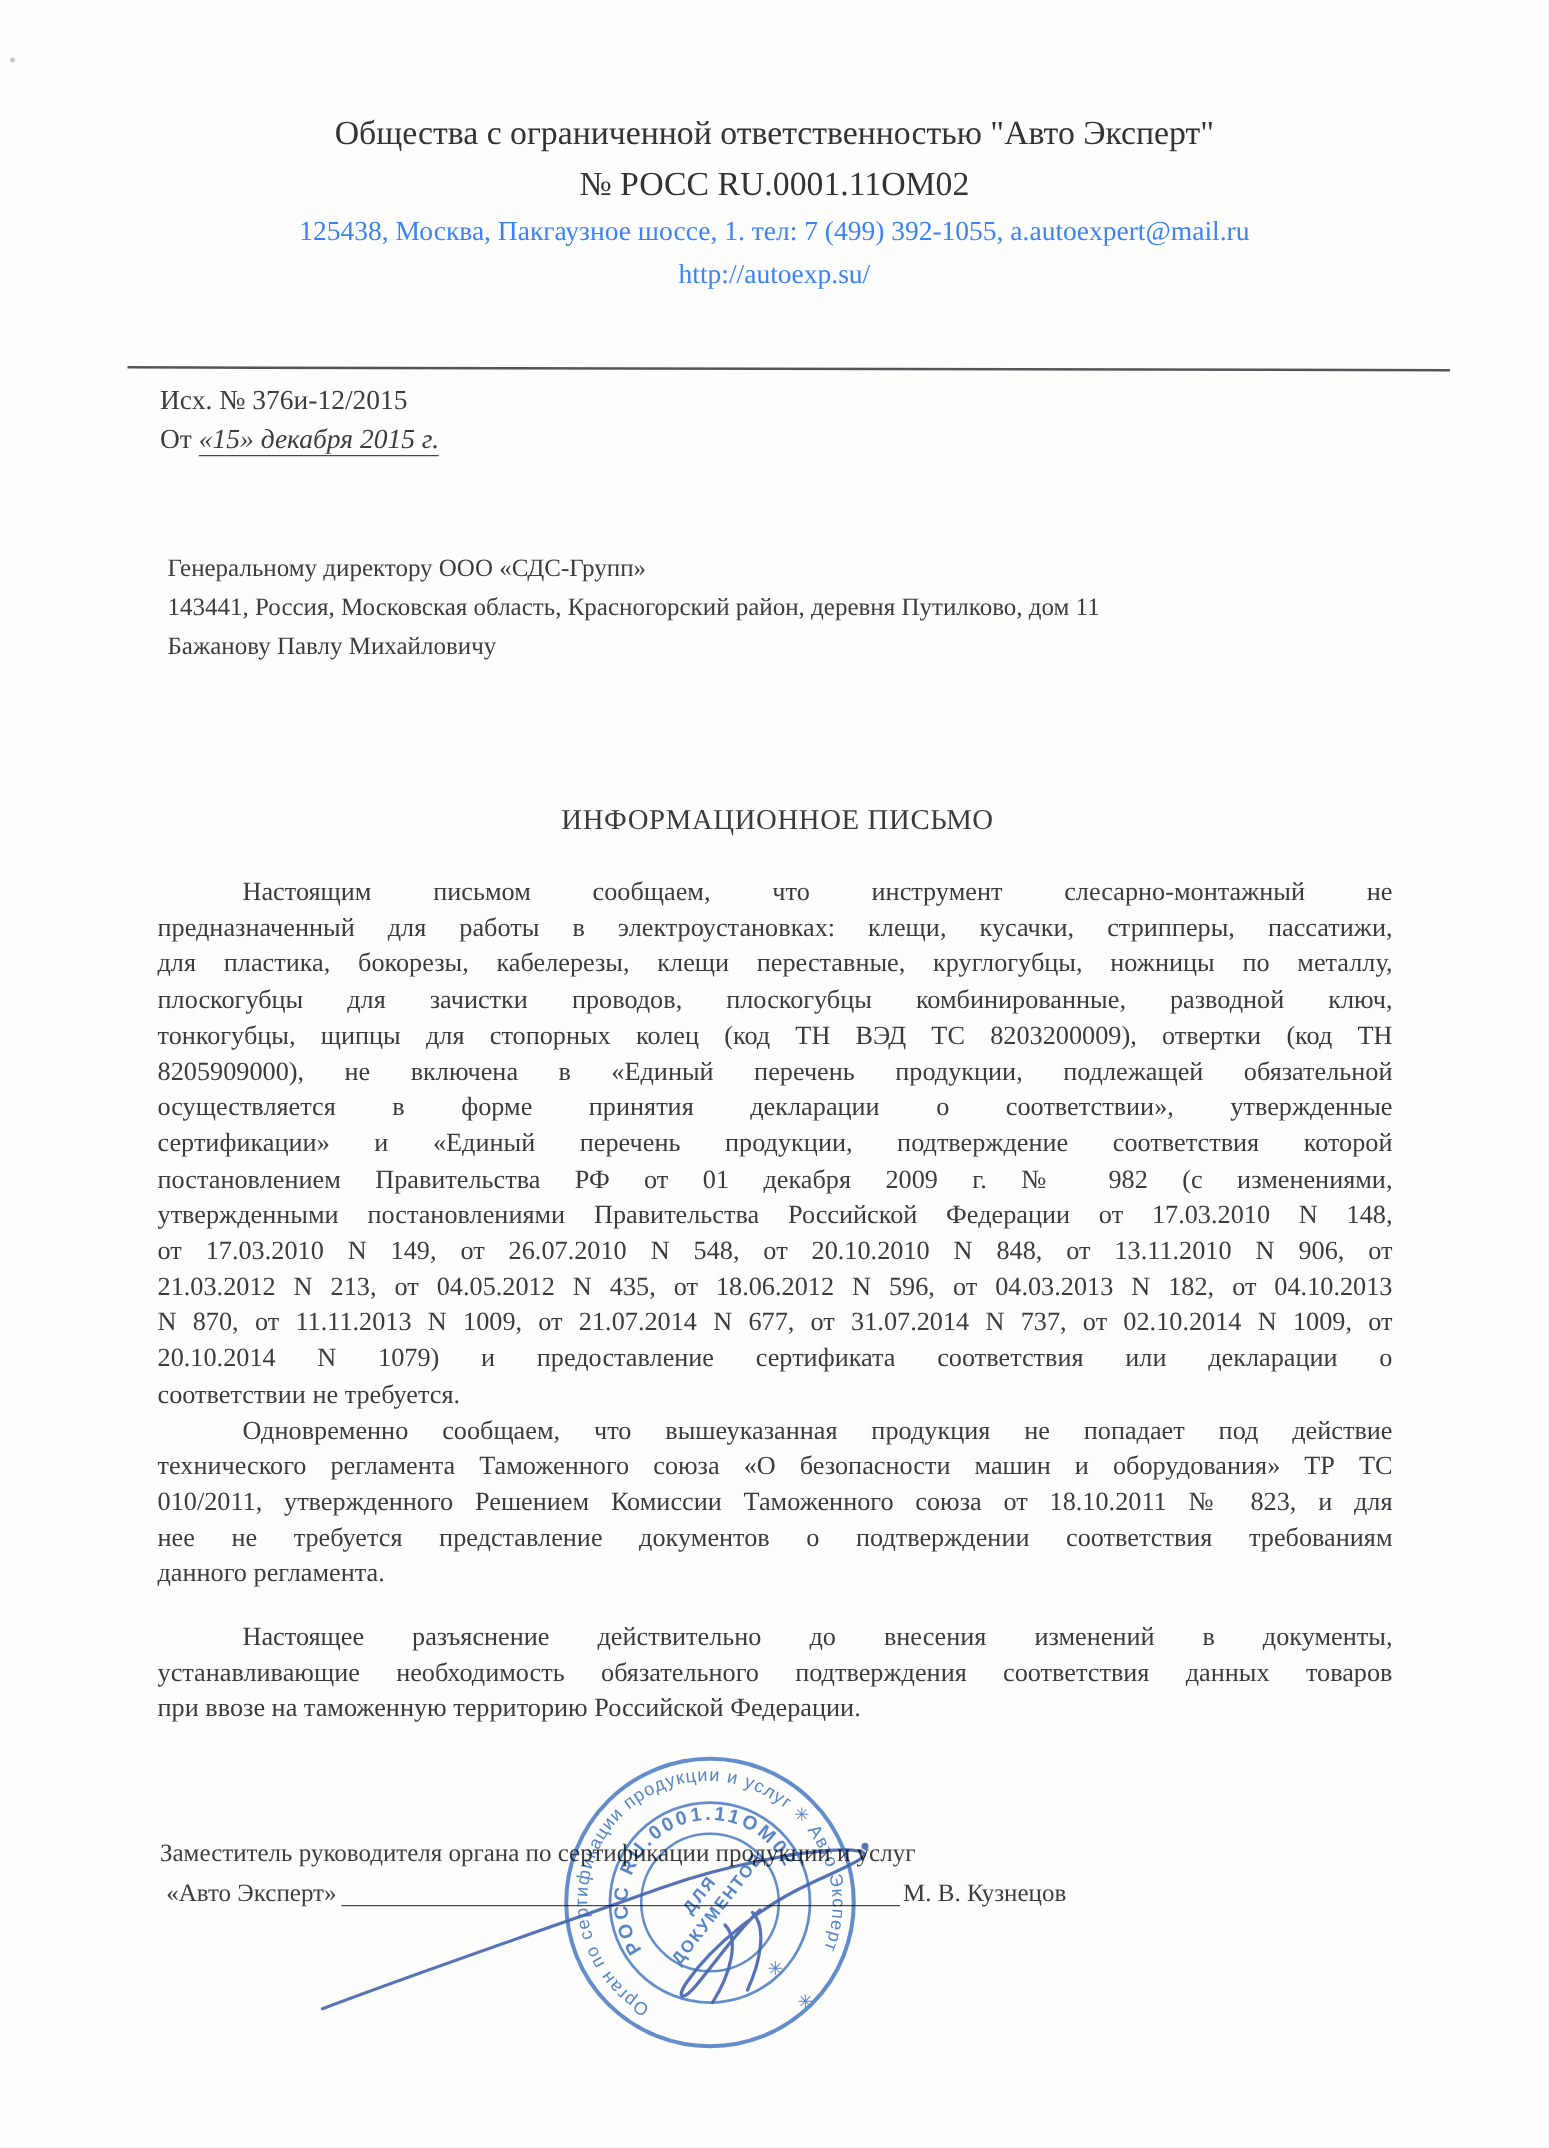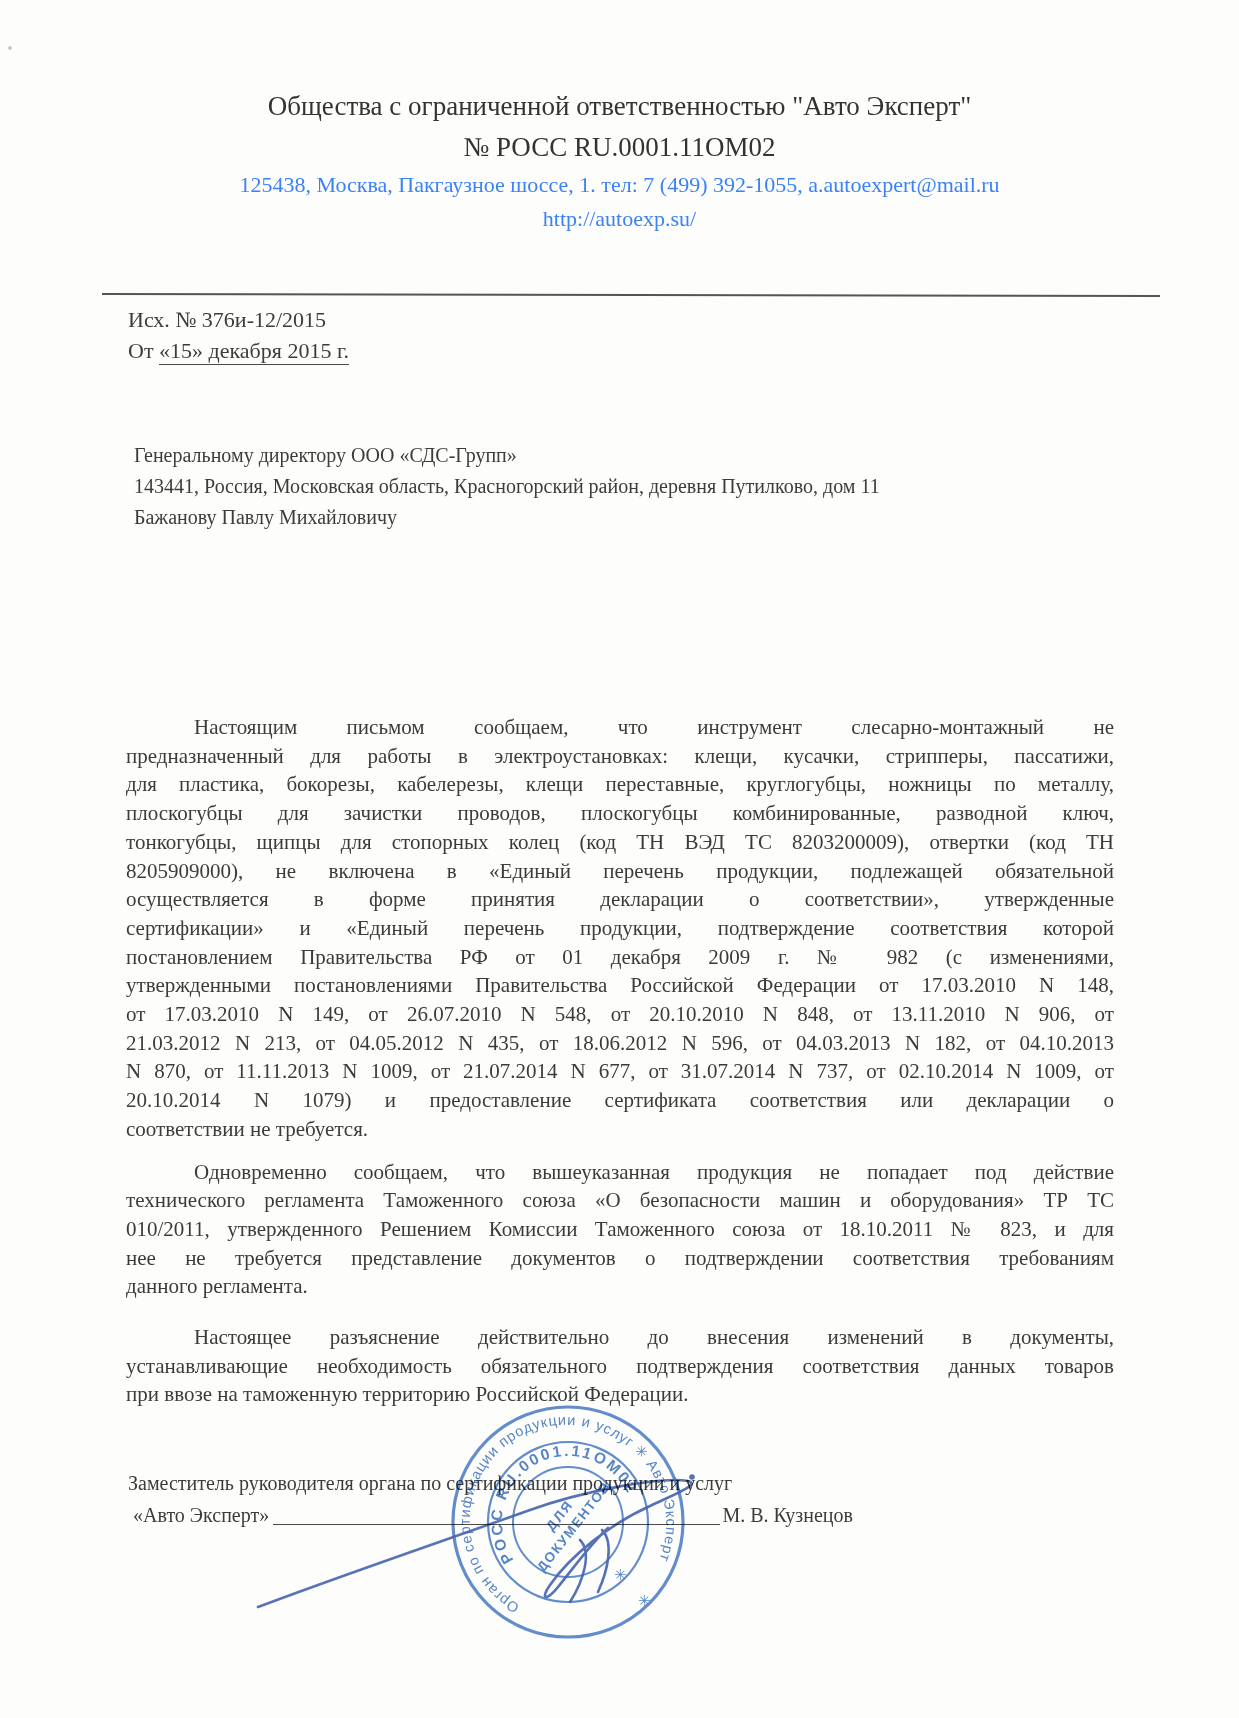--- a/index.html
+++ b/index.html
@@ -12,32 +12,32 @@
     overflow:hidden;
   }
   .speck{position:absolute;left:8px;top:46px;width:4px;height:4px;border-radius:50%;background:#c9c9c9;}
   
   .hdr{position:absolute;top:86px;left:0;width:100%;text-align:center;}
   .hdr .h-big{font-size:27px;line-height:41px;color:#333;}
   .hdr .h-small{font-size:22px;line-height:34px;color:#3b82f6;}
   .divider{position:absolute;top:294px;left:102px;width:1058px;border-top:2px solid #555;transform:rotate(0.12deg);}
   
   .ref{position:absolute;top:304px;left:128px;font-size:22px;line-height:31px;}
-  .ref .u{border-bottom:1.5px solid #4a4a4a;padding-bottom:1px;}
+  .ref .u{border-bottom:1.5px solid #4a4a4a;padding-bottom:1px;font-style:italic;}
   
   .recipient{position:absolute;top:424px;right:125px;width:980px;text-align:left;font-size:20px;line-height:31px;margin-top:16px;}
   .recipient .pr{padding-right:55px;}
   
   .title{position:absolute;top:643px;left:128px;width:988px;text-align:center;font-size:23px;letter-spacing:0.5px;color:#3a3a3a;}
   
   .body{position:absolute;top:699px;left:126px;width:988px;font-size:21px;color:#3b3b3b;}
   .para{margin:0;}
   .para.spaced{margin-top:22px;}
   .bodyline{text-align:justify;text-align-last:justify;line-height:28.7px;white-space:normal;}
-  .bodyline.first{text-indent:68px;margin-top:14px;}
+  .bodyline.first{text-indent:68px;}
   .bodyline.last{text-align-last:left;}
   
   .sig{position:absolute;top:1428px;left:128px;width:988px;font-size:20px;line-height:32px;margin-top:39px;}
   .sigrow{display:flex;width:725px;align-items:stretch;}
   .sigrow .lbl{white-space:nowrap;padding-left:5px;}
   .sigrow .fill{flex:1;border-bottom:1.5px solid #4a4a4a;margin:0 2px 6px 4px;}
   .sigrow .nm{white-space:nowrap;}
   
   .stampsvg{position:absolute;left:240px;top:1380px;width:640px;height:290px;mix-blend-mode:multiply;opacity:.88;pointer-events:none;}
   .stampsvg text, .stampsvg textPath{font-family:"Liberation Sans", sans-serif;}
@@ -62,20 +62,21 @@
     <div>Исх. № 376и-12/2015</div>
     <div><span>От</span> <span class="u">«15» декабря 2015 г.</span></div>
   </div>
 
   <div class="recipient">
     <div class="pr">Генеральному директору ООО «СДС-Групп»</div>
     <div>143441, Россия, Московская область, Красногорский район, деревня Путилково, дом 11</div>
     <div class="pr">Бажанову Павлу Михайловичу</div>
   </div>
 
+  <div class="title">ИНФОРМАЦИОННОЕ ПИСЬМО</div>
 
   <div class="body">
       <div class="para">
         <div class="bodyline first">Настоящим письмом сообщаем, что инструмент слесарно-монтажный не</div>
         <div class="bodyline">предназначенный для работы в электроустановках: клещи, кусачки, стрипперы, пассатижи,</div>
         <div class="bodyline">для пластика, бокорезы, кабелерезы, клещи переставные, круглогубцы, ножницы по металлу,</div>
         <div class="bodyline">плоскогубцы для зачистки проводов, плоскогубцы комбинированные, разводной ключ,</div>
         <div class="bodyline">тонкогубцы, щипцы для стопорных колец (код ТН ВЭД ТС 8203200009), отвертки (код ТН</div>
         <div class="bodyline">8205909000), не включена в «Единый перечень продукции, подлежащей обязательной</div>
         <div class="bodyline">осуществляется в форме принятия декларации о соответствии», утвержденные</div>

